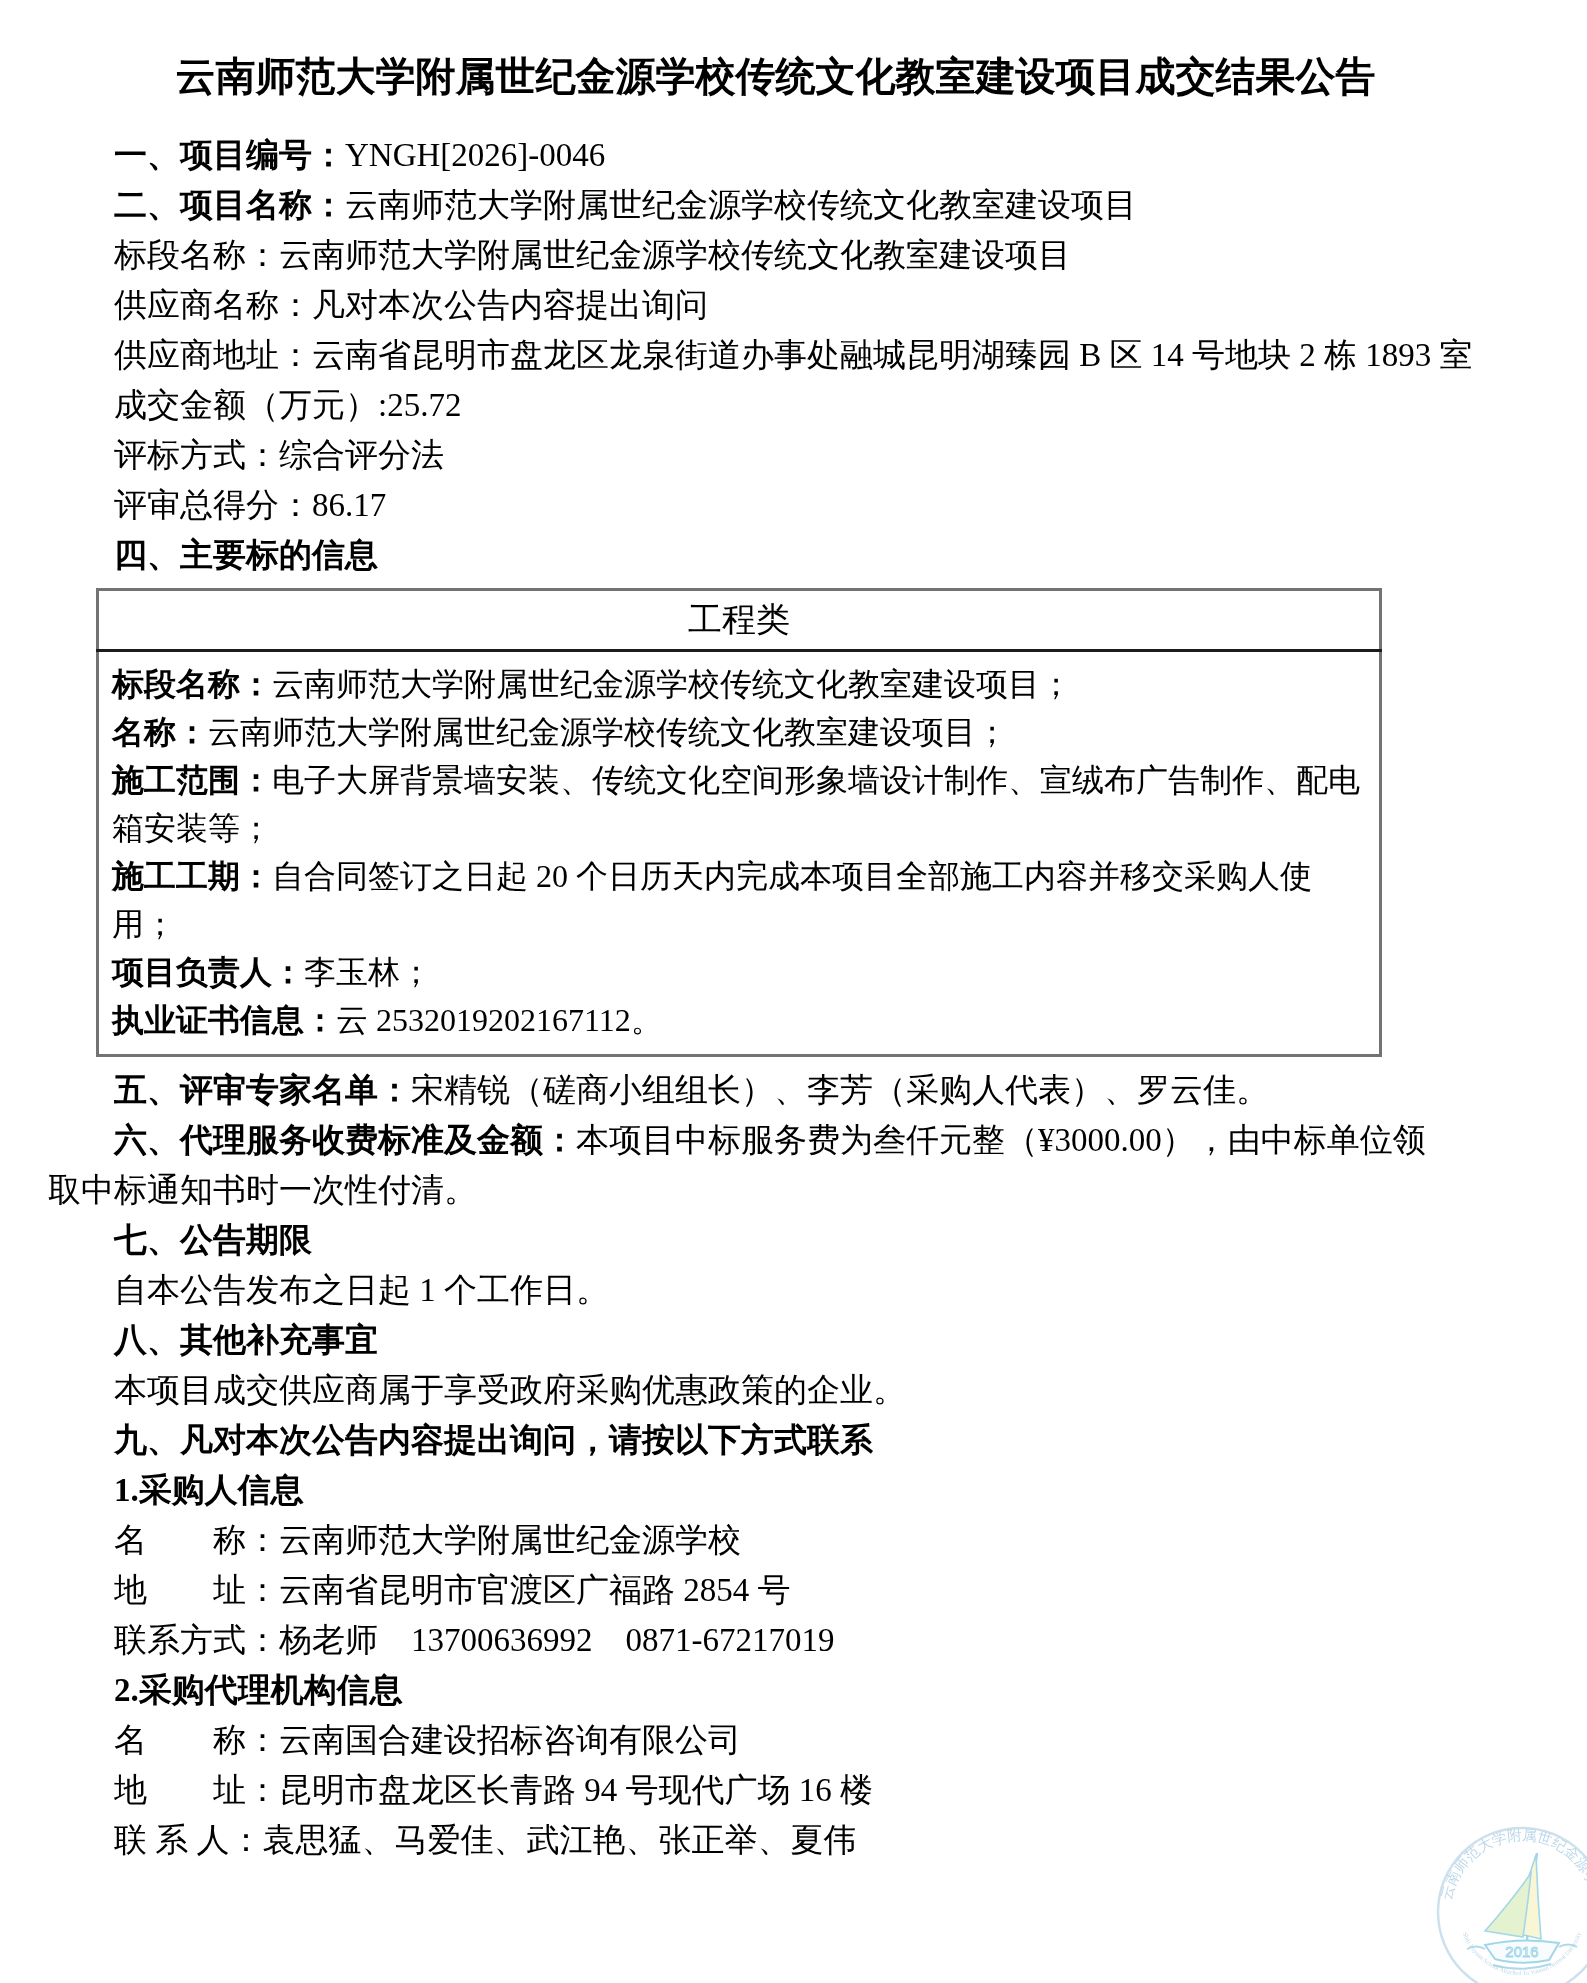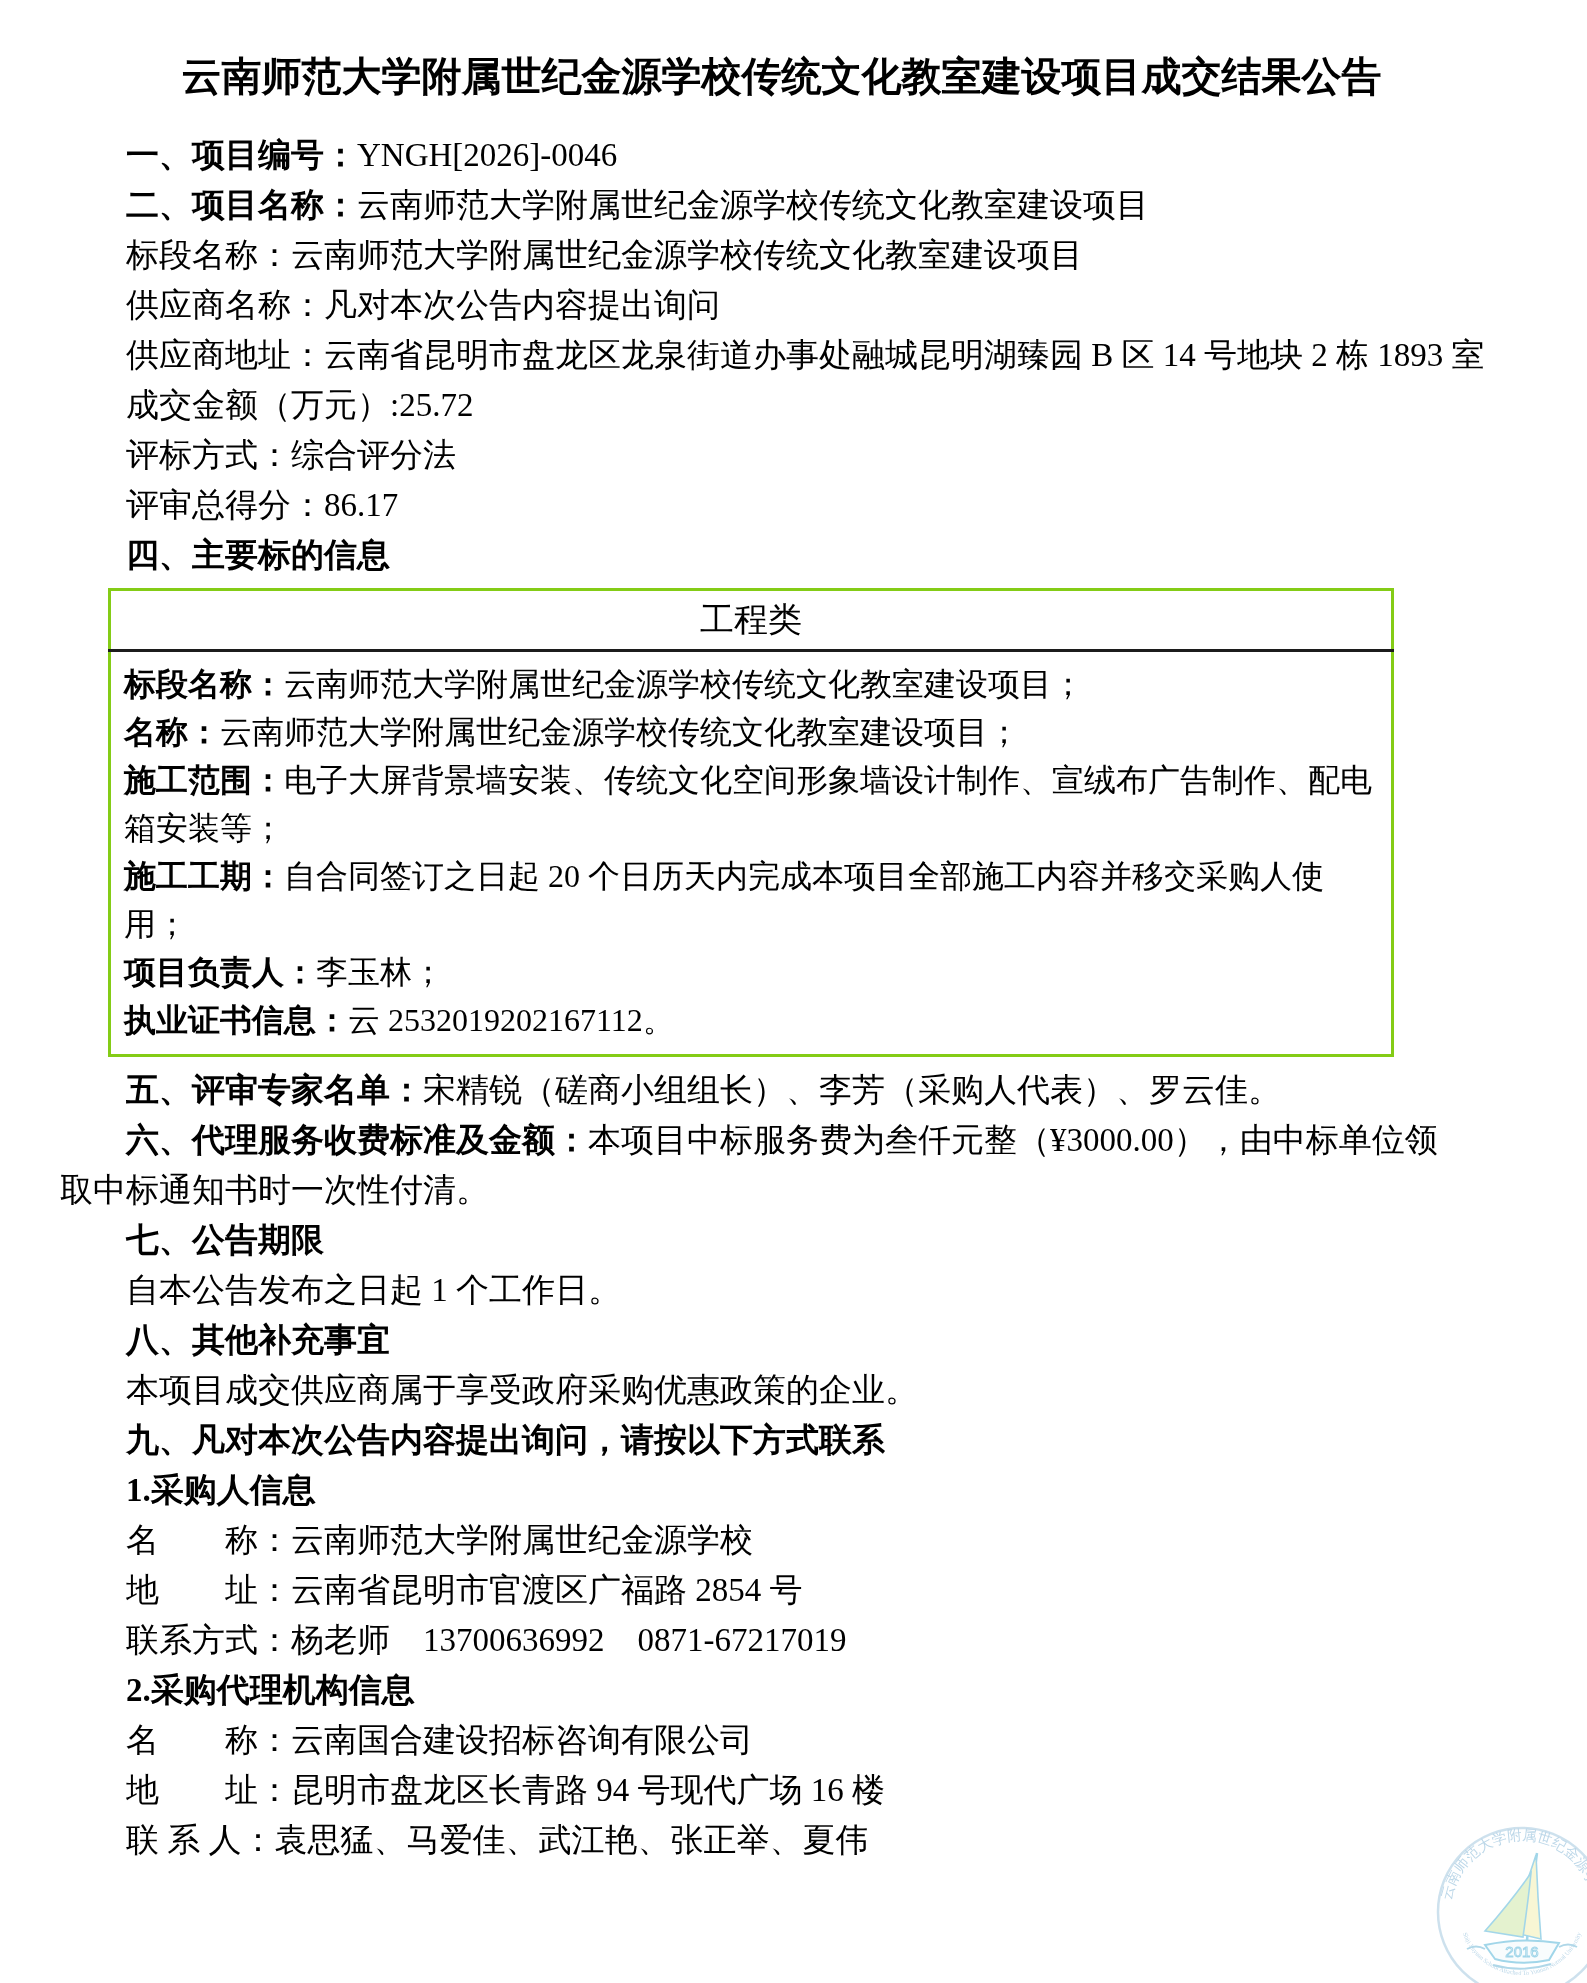--- a/index.html
+++ b/index.html
@@ -5,31 +5,31 @@
   * { margin:0; padding:0; box-sizing:border-box; }
   html,body { background:#ffffff; }
   .page {
     position:relative;
     width:1587px; height:1983px;
     background:#ffffff;
     overflow:hidden;
     color:#000;
     font-family:"Liberation Serif","DejaVu Serif",serif;
   }
-  .content { padding:50px 24px 0 60px; }
+  .content { padding:50px 24px 0 48px; }
   .title {
     font-size:40px; font-weight:bold; text-align:center;
     line-height:54px; margin:0 60px 26px 0;
   }
   .ln { font-size:33px; line-height:50px; white-space:pre-wrap; }
   .ind { text-indent:66px; }
   .b { font-weight:bold; }
   .subject-table {
     width:1286px; margin:8px 0 8px 48px;
-    border-collapse:collapse; border:3px solid #84cc16;
+    border-collapse:collapse; border:3px solid #737373;
   }
   .subject-table th {
     border-bottom:3px solid #1c1c1c;
     font-weight:normal; font-size:34px; line-height:44px;
     padding:7px 0 7px; text-align:center;
   }
   .subject-table td { padding:8px 13px 10px; }
   .trow { font-size:32px; line-height:48px; white-space:pre-wrap; }
   .seal {
     position:absolute; right:-24px; bottom:-18px;

